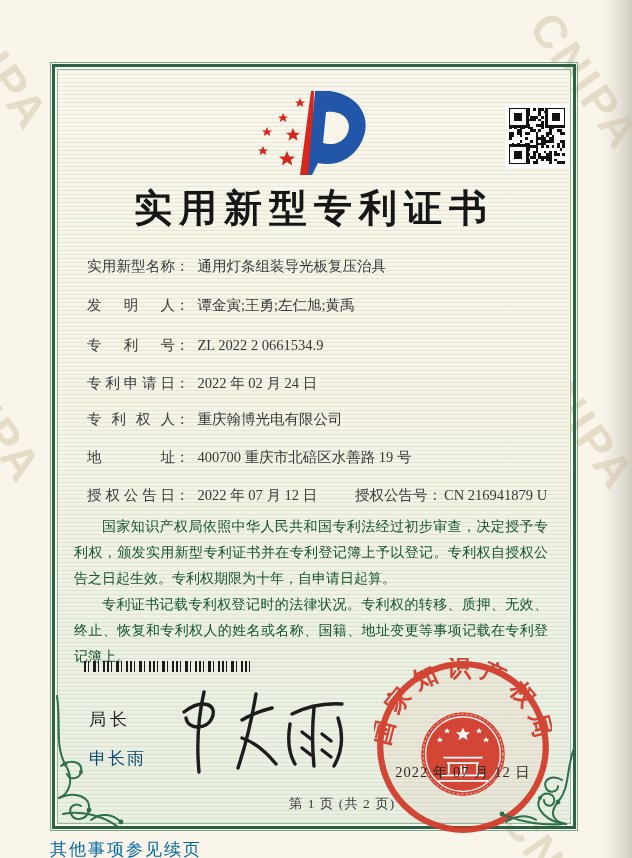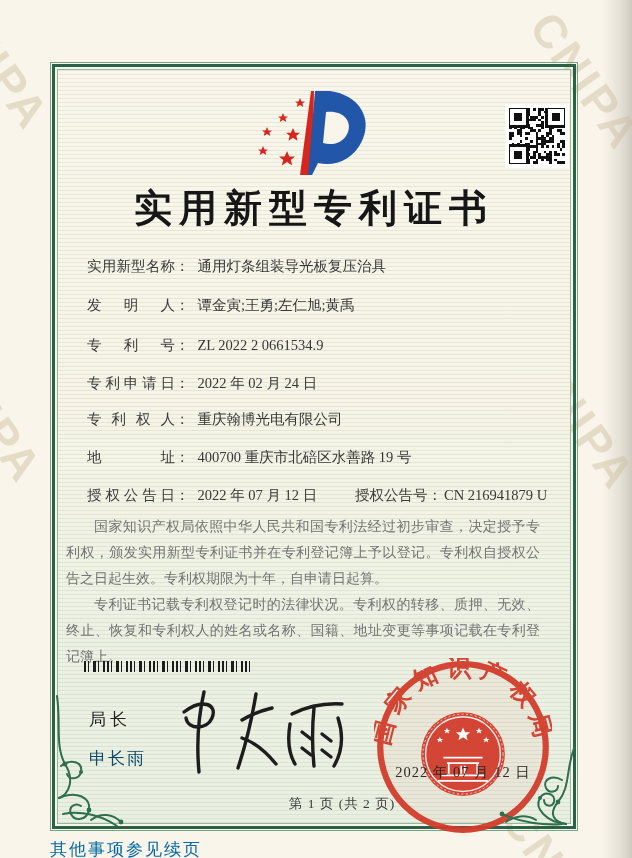--- a/index.html
+++ b/index.html
@@ -41,22 +41,22 @@
     position:absolute; left:50px; top:183px; width:528px; text-align:center;
     font-size:38px; font-weight:bold; letter-spacing:7px; color:#161616;
   }
   .row{position:absolute; left:87px; font-size:14.5px; color:#3b3b3b; white-space:nowrap;}
   .row .label{display:inline-block; width:88px; text-align:justify; text-align-last:justify;}
   .row .colon{display:inline-block; margin-right:8px;}
   .row .value{color:#383838;margin-top:16px;}
   .row2 .g2{position:absolute; left:268px; top:0;}
   .row2 .g2 .label2{margin-right:2px;}
   .paras{
-    position:absolute; left:66px; top:514px; width:474px;
-    font-size:14px; line-height:1.86; text-align:justify; color:#737373;
+    position:absolute; left:74px; top:514px; width:474px;
+    font-size:14px; line-height:1.86; text-align:justify; color:#14532d;
   }
   .paras p{margin:0; text-indent:2em;}
   .barcode{
     position:absolute; left:84px; top:661px; width:170px; height:11px;
     background:repeating-linear-gradient(90deg,
       #1c1c1c 0 2px, transparent 2px 4px,
       #1c1c1c 4px 5px, transparent 5px 9px,
       #1c1c1c 9px 12px, transparent 12px 14px,
       #1c1c1c 14px 15px, transparent 15px 19px,
       #1c1c1c 19px 21px, transparent 21px 23px);

